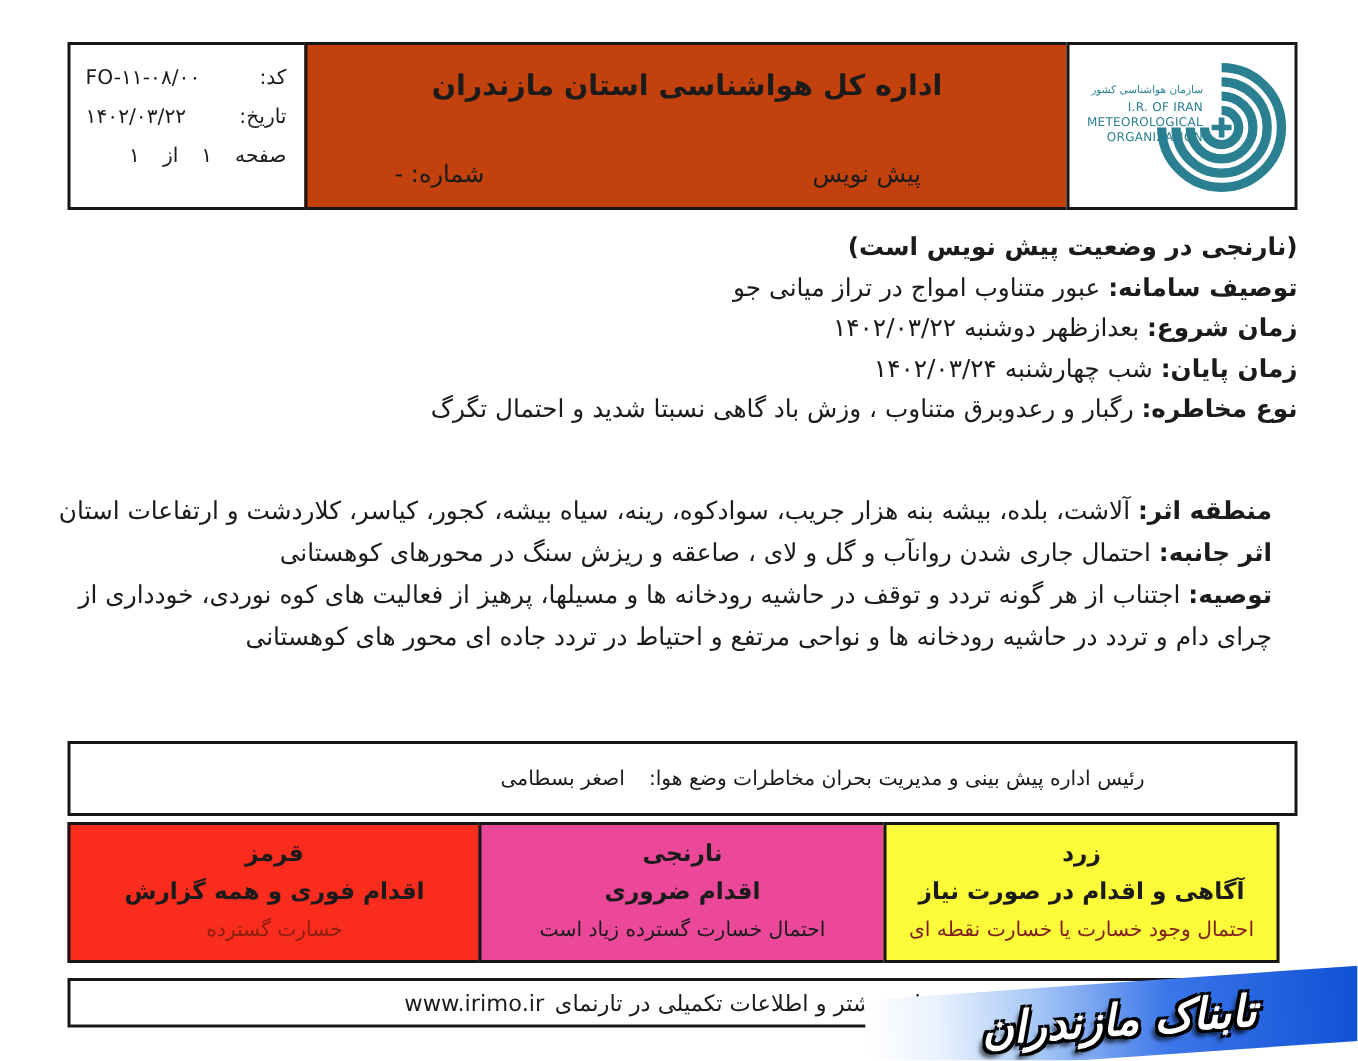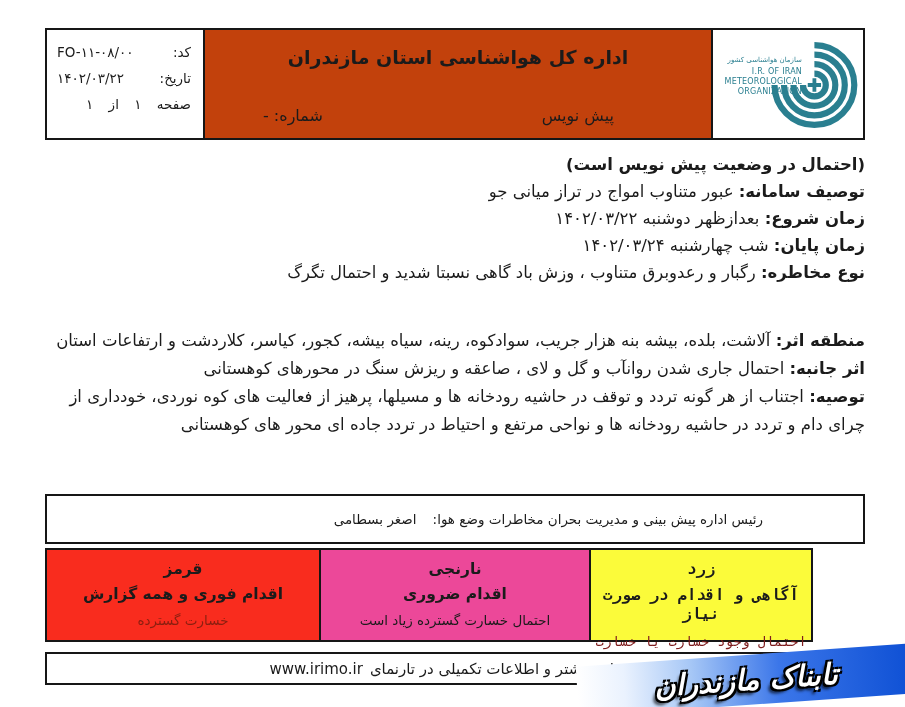--- a/index.html
+++ b/index.html
@@ -24,36 +24,36 @@
   .title-main { position:absolute; top:16px; width:100%; text-align:center; font-weight:bold; font-size:19px; direction:rtl; }
   .title-sub  { position:absolute; bottom:13px; width:100%; direction:rtl; display:flex; justify-content:space-between; padding:0 97px 0 58px; font-size:16px; }
 
   .logo-text { position:absolute; left:3px; top:25px; width:86px; text-align:right; line-height:10px; }
   .logo-text .fa { font-size:7px; display:block; margin-bottom:2px; }
   .logo-text .en { font-size:8px; display:block; letter-spacing:0.2px; }
   .logo-spiral { position:absolute; right:3px; top:4px; width:95px; height:102px; }
 
   
   .report-block1 { position:absolute; top:151px; right:40px; width:820px; direction:rtl; text-align:right; font-size:16.5px; line-height:27px; }
-  .report-block2 { position:absolute; top:327px; right:40px; width:822px; direction:rtl; text-align:right; font-size:16.5px; line-height:28px; }
+  .report-block2 { position:absolute; top:327px; right:57px; width:822px; direction:rtl; text-align:right; font-size:16.5px; line-height:28px; }
   .rline-label { font-weight:bold; }
   .draft-note { font-weight:bold; }
 
   
   .sig-box { position:absolute; left:45px; top:494px; width:820px; height:50px; border:2px solid #161616;
              direction:rtl; display:flex; align-items:center; font-size:13.5px; padding-right:100px; background:#fff; }
   .sig-name { margin-right:16px; }
 
   
   .alerts { position:absolute; left:45px; top:548px; width:820px; height:94px; display:flex; }
   .alert { border:2px solid #161616; height:94px; text-align:center; direction:rtl; padding-top:10px; }
   .alert + .alert { margin-left:-2px; }
   .alert-red    { width:276px; }
   .alert-orange { width:272px; }
-  .alert-yellow { width:224px;font-family:Liberation Mono, monospace; }
+  .alert-yellow { width:264px; }
   .alert-title  { font-size:15.5px; font-weight:bold; }
   .alert-action { font-size:15.5px; font-weight:bold; margin-top:7px; }
   .alert-desc   { font-size:13.5px; margin-top:9px; }
 
   
   .footer-box { position:absolute; left:45px; top:652px; width:820px; height:33px; border:2px solid #161616;
                 display:flex; align-items:center; justify-content:center; direction:rtl; font-size:15px; background:#fff; }
   .footer-url { direction:ltr; margin-right:7px; }
 
   
@@ -108,21 +108,21 @@
       <div class="logo-text" style="color:#2a7f90;">
         <span class="fa">سازمان هواشناسی کشور</span>
         <span class="en">I.R. OF IRAN</span>
         <span class="en">METEOROLOGICAL</span>
         <span class="en">ORGANIZATION</span>
       </div>
     </div>
   </div>
 
   <div class="report-block1">
-    <div class="draft-note">(احتمال در وضعیت پیش نویس است)</div>
+    <div class="draft-note">(نارنجی در وضعیت پیش نویس است)</div>
     <div>
       <span class="rline-label">توصیف سامانه:</span>
       <span>عبور متناوب امواج در تراز میانی جو</span>
     </div>
     <div>
       <span class="rline-label">زمان شروع:</span>
       <span>بعدازظهر دوشنبه ۱۴۰۲/۰۳/۲۲</span>
     </div>
     <div>
       <span class="rline-label">زمان پایان:</span>

